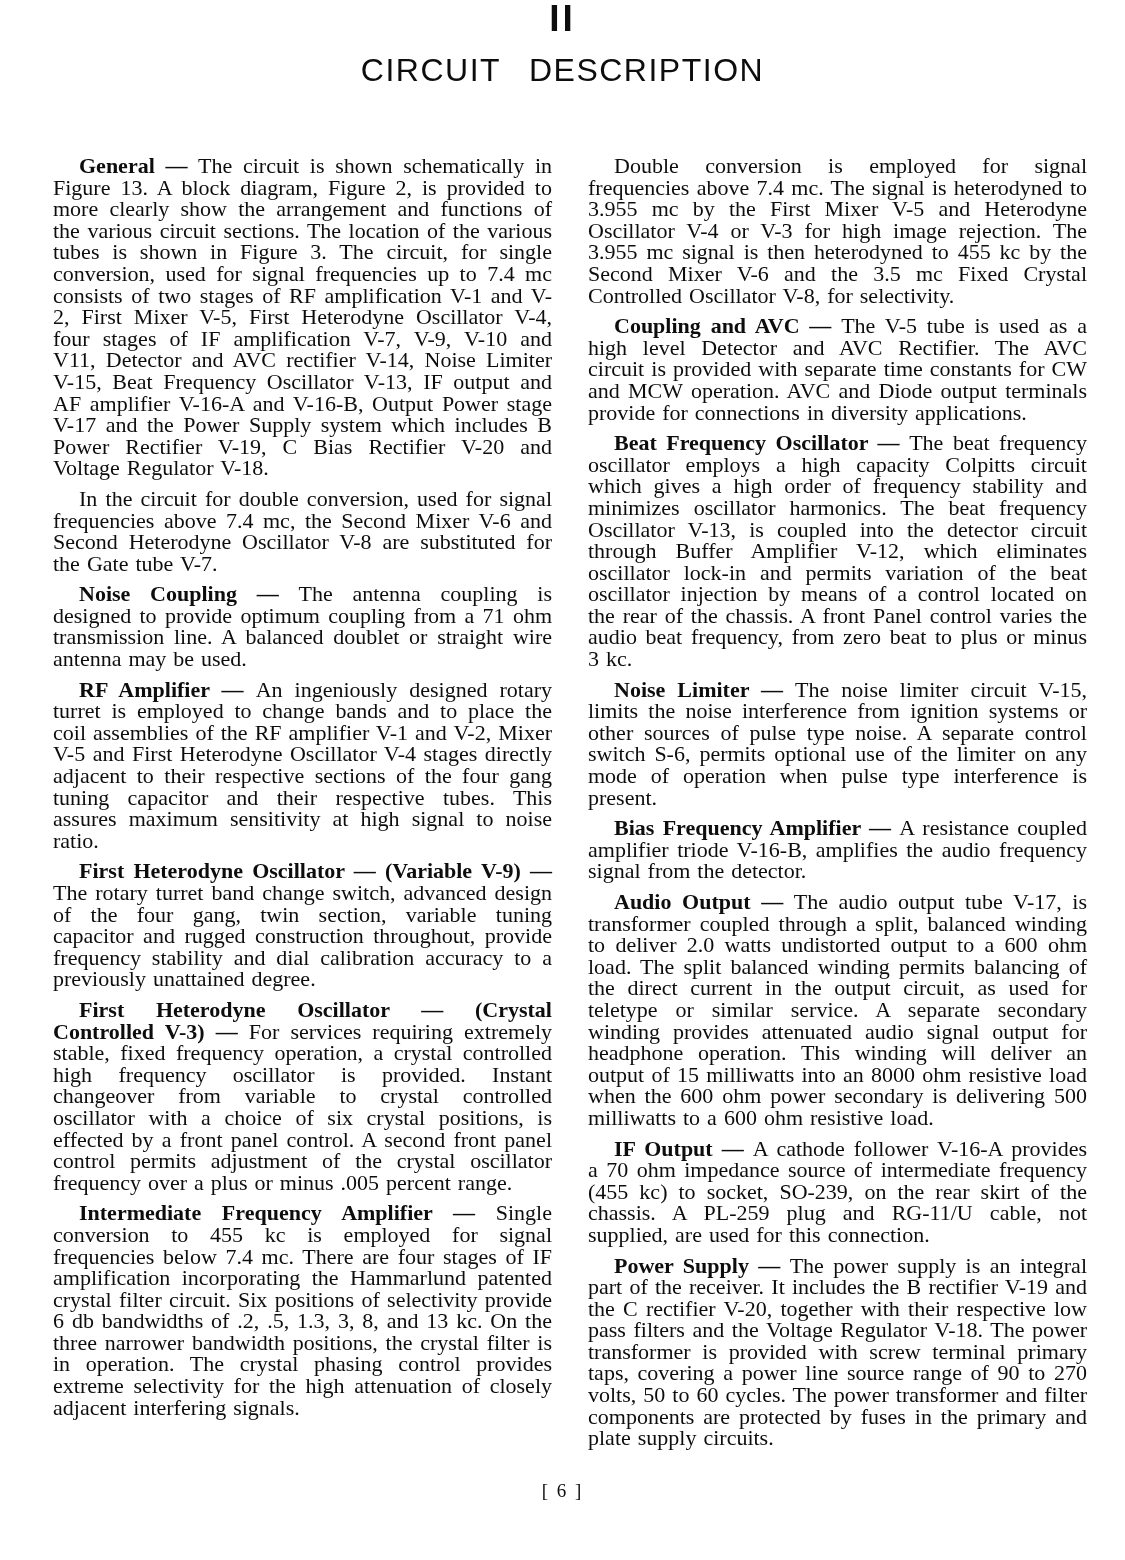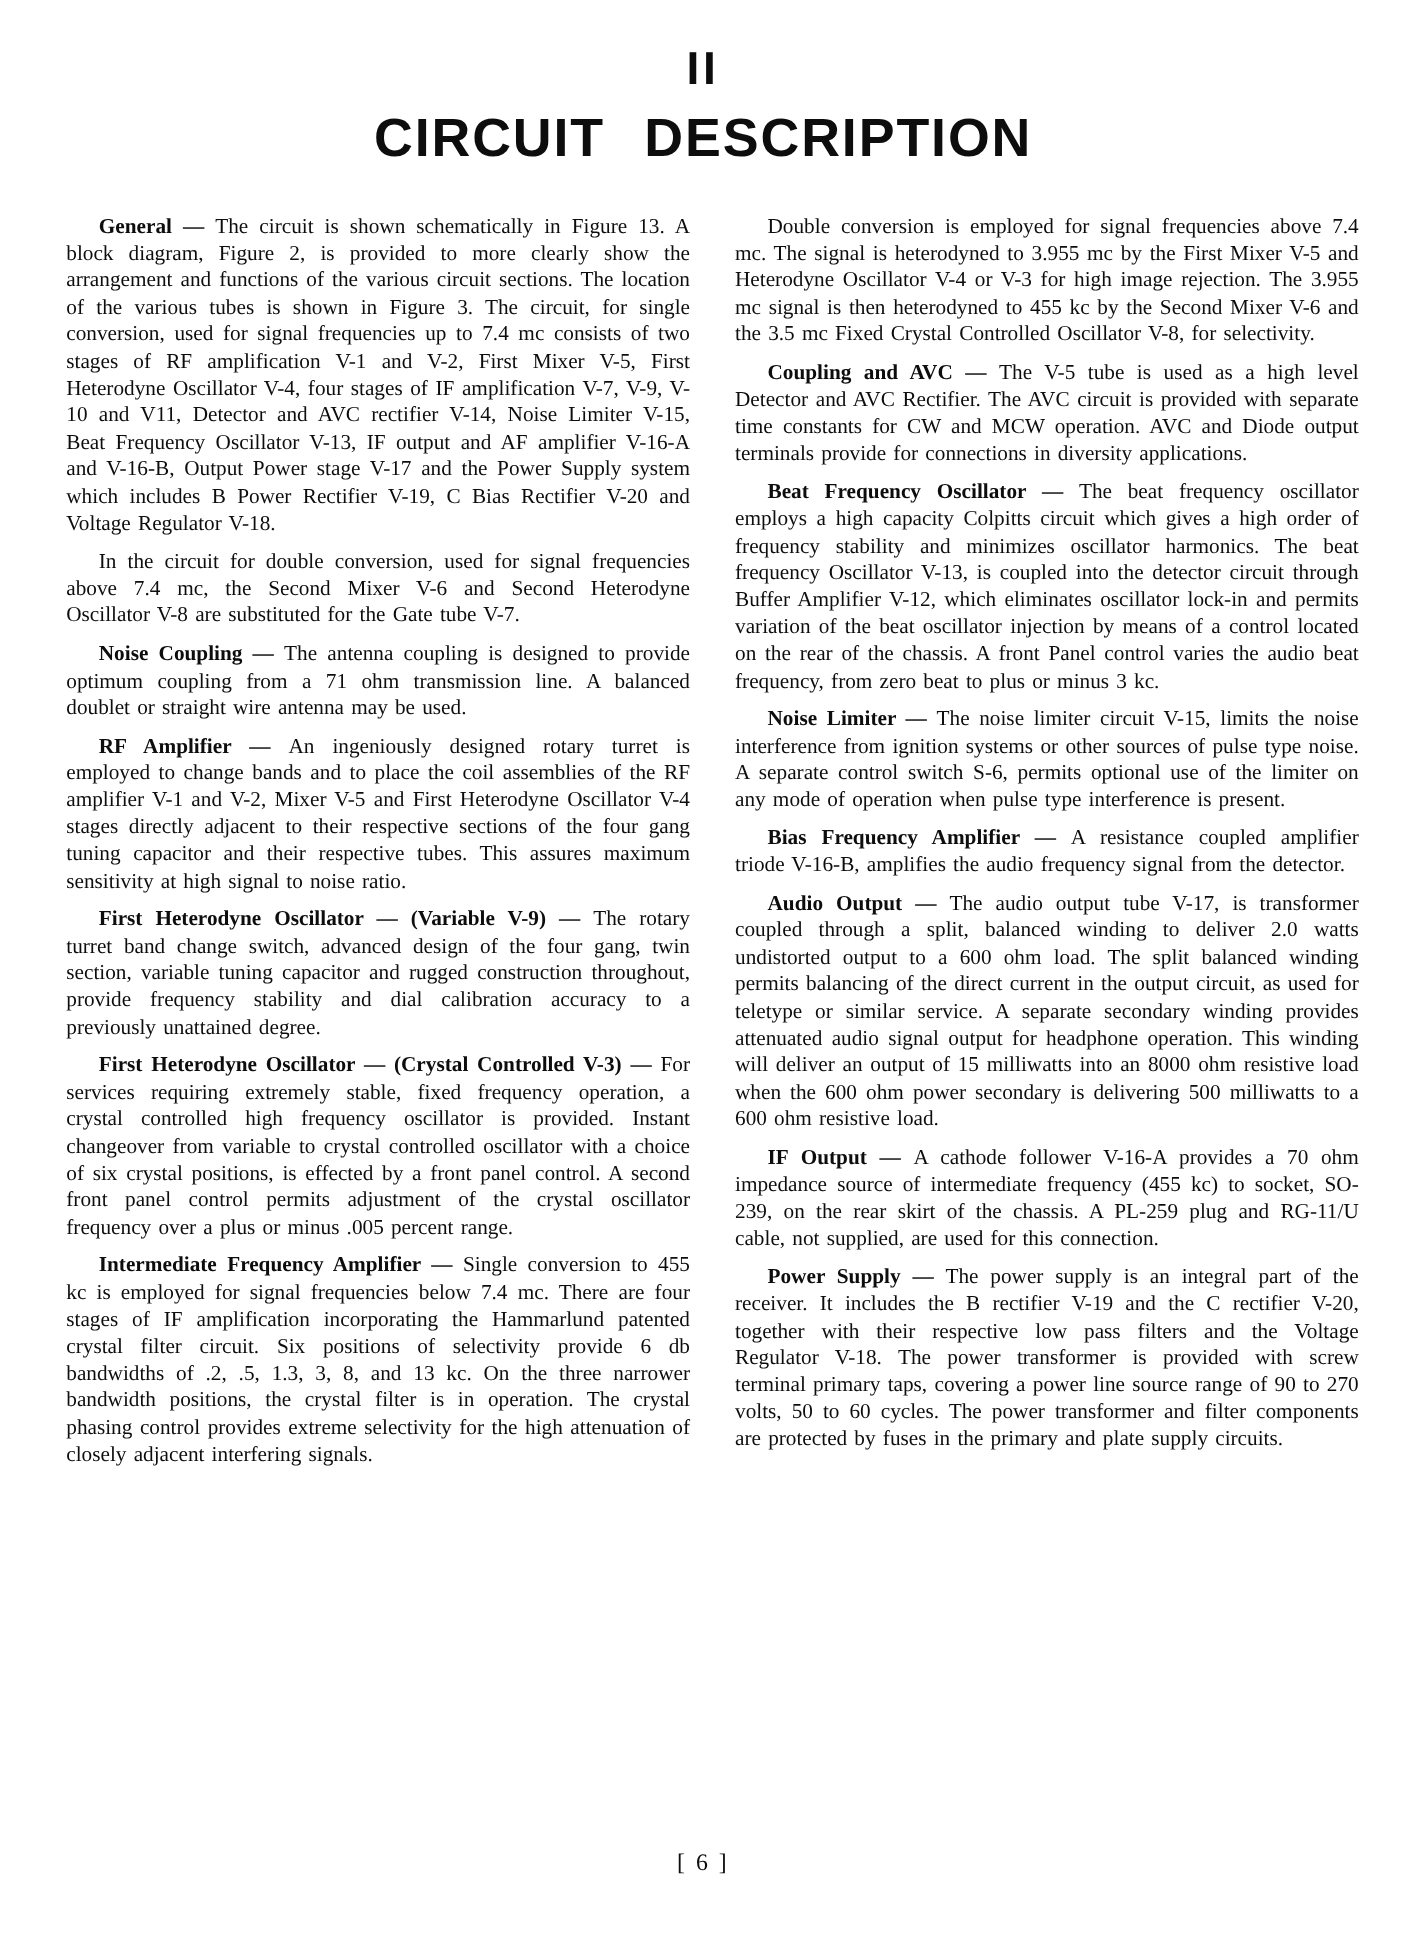--- a/index.html
+++ b/index.html
@@ -4,49 +4,50 @@
 <style>
   html, body { margin: 0; padding: 0; }
   body {
     width: 1125px; height: 1560px;
     background: #ffffff;
     color: #0d0d0d;
     font-family: "Liberation Serif", serif;
     position: relative;
     overflow: hidden;
   }
-  .header { text-align: center; padding-top: 36px; }
+  .header { text-align: center; }
   .section-number {
     font-family: "Liberation Sans", sans-serif;
     font-weight: bold;
     font-size: 37px;
     line-height: 1;
     letter-spacing: 3px;
   }
   .page-title {
     font-family: "Liberation Sans", sans-serif;
-    font-weight: bold;
-    font-size: 43px;
+    font-weight: normal;
+    font-size: 32px;
     line-height: 1;
     margin-top: 17px;
     letter-spacing: 1.5px;
     word-spacing: 18px;
   }
   .columns {
     display: flex;
     gap: 36px;
     padding: 37px 38px 0 53px;
     box-sizing: border-box;
   }
   .col {
     flex: 1;
     text-align: justify;
-    font-size: 17px;
+    font-size: 22px;
     line-height: 21.6px;
     word-spacing: 1.5px;
+    margin-top: 32px;
   }
   p.para { margin: 0 0 9px 0; text-indent: 26px; }
   .lead { font-weight: bold; }
   .footer {
     position: absolute;
     left: 0; right: 0;
     bottom: 58px;
     text-align: center;
     font-size: 19px;
     letter-spacing: 2px;

